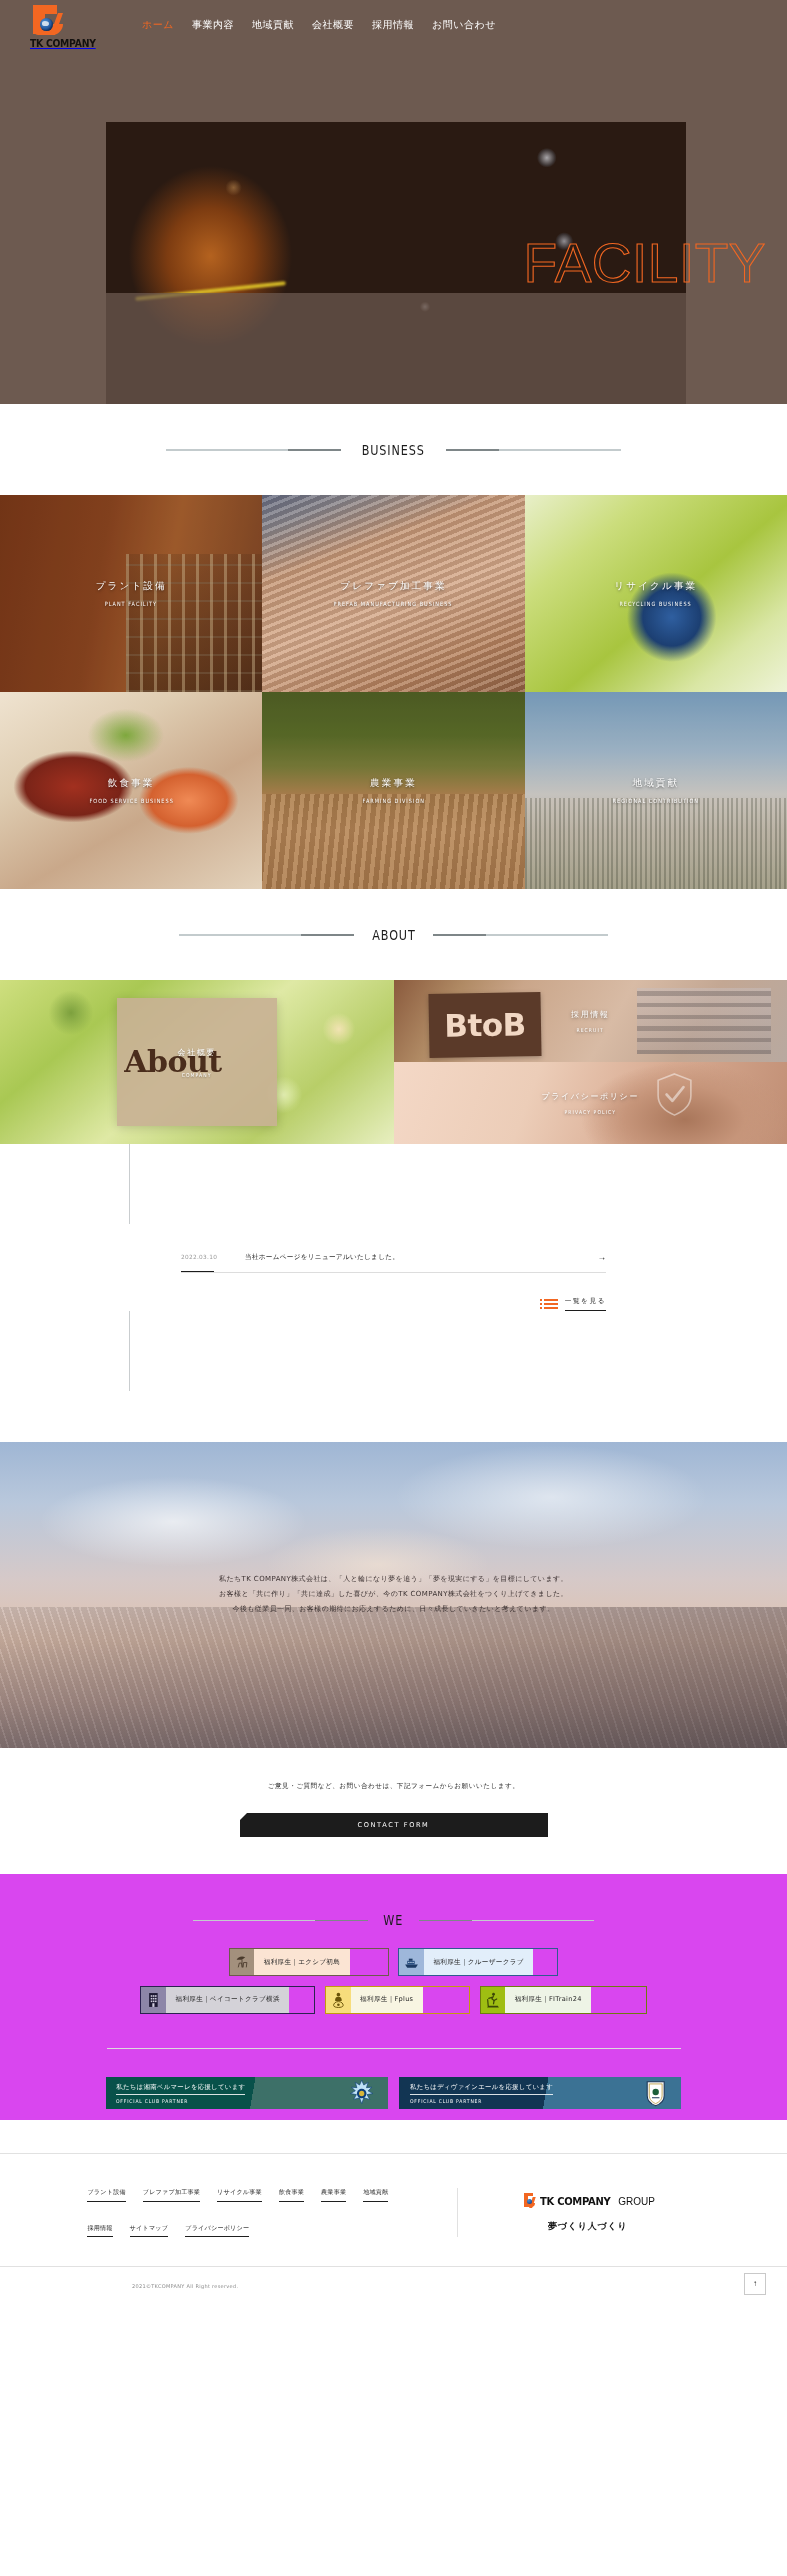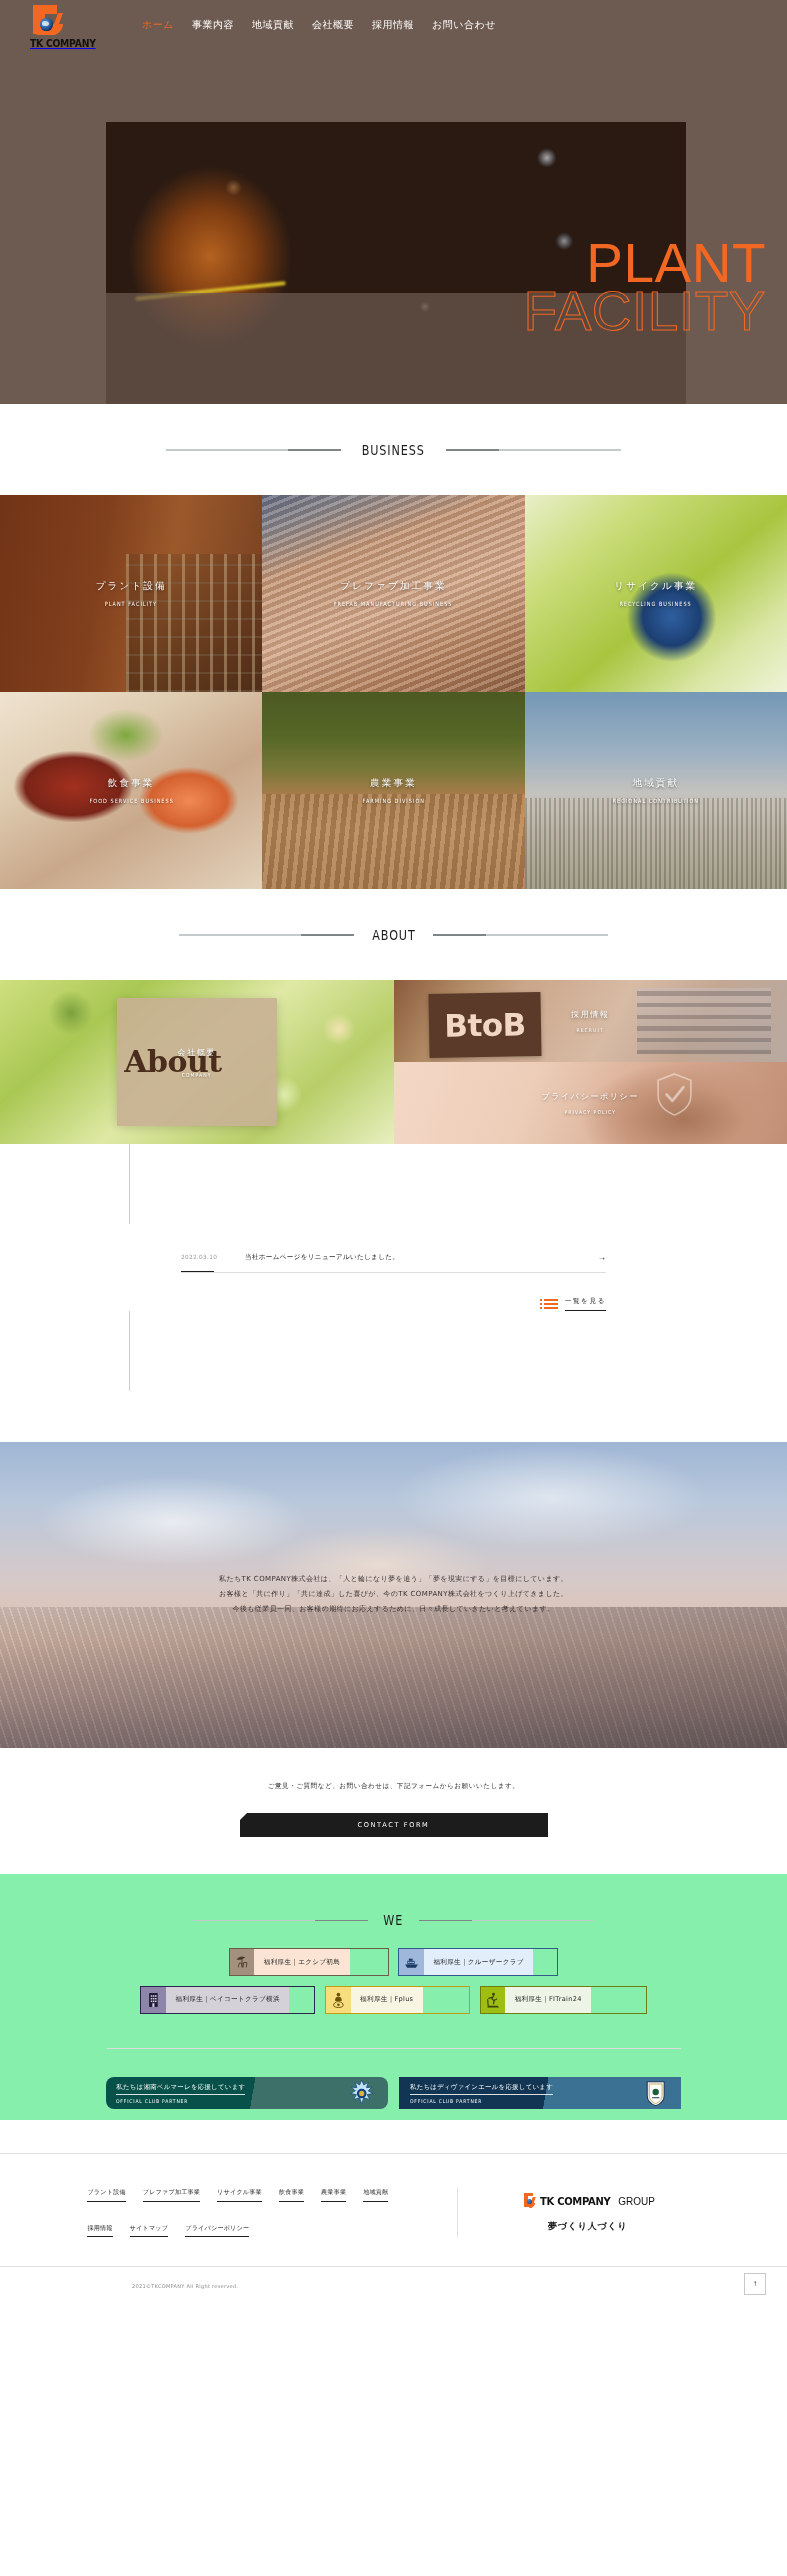--- a/index.html
+++ b/index.html
@@ -362,21 +362,21 @@
     background:#1c1c1c; color:#fff; text-decoration:none;
     font-size:6.6px; letter-spacing:1.6px; position:relative;
     font-family:"DejaVu Sans", sans-serif;
   }
   .contact-btn:before{
     content:""; position:absolute; left:0; top:0;
     border-left:7.4px solid #fff; border-bottom:7.4px solid transparent;
   }
 
   
-  .welfare-sec { padding-bottom:10.6px; background:#86efac; }
+  .welfare-sec { padding-bottom:10.6px; background:#d946ef; }
   .wf-row {
     display:flex; justify-content:center; gap:9.6px; margin-top:20px;
   }
   .wf-row.row2 { margin-top:9.6px; }
   .wf-card {
     display:flex; align-items:stretch; height:28px; text-decoration:none;
     border:1.1px solid #999; overflow:hidden;
   }
   .wf-card .wf-ico {
     width:24.5px; display:flex; align-items:center; justify-content:center;
@@ -402,21 +402,21 @@
   .wf-e .wf-ico { background:#9fbe12; }
   .wf-e .wf-txt { background:#eef4e6; }
 
   
   .partner-sep { width:574px; height:0.5px; background:#dcdcdc; margin:34px auto 0 auto; }
   .partner-row { display:flex; justify-content:center; gap:11.7px; margin-top:29px; }
   .partner {
     width:282px; height:32px; position:relative; overflow:hidden;
     display:flex; align-items:center; text-decoration:none;
   }
-  .p-green { background:linear-gradient(100deg, #08514a 0%, #08514a 52%, #3d7068 52%, #3d7068 100%);border-radius:8px; }
+  .p-green { background:linear-gradient(100deg, #08514a 0%, #08514a 52%, #3d7068 52%, #3d7068 100%); }
   .p-navy  { background:linear-gradient(100deg, #123553 0%, #123553 52%, #3b7294 52%, #3b7294 100%); }
   .partner .p-text { position:relative; z-index:3; padding-left:10.6px; }
   .partner .p-jp {
     display:block; color:#fff; font-size:6.4px; letter-spacing:0.3px;
     border-bottom:0.5px solid rgba(255,255,255,.85); padding-bottom:2.7px; margin-bottom:2.7px;
     width:fit-content; font-family:"DejaVu Sans", sans-serif;
   }
   .partner .p-en {
     display:block; color:#fff; font-size:5px; letter-spacing:0.9px;
     transform:scaleX(.9); transform-origin:left;
@@ -508,21 +508,20 @@
       <a href="#">会社概要</a>
       <a href="#">採用情報</a>
       <a href="#">お問い合わせ</a>
     </nav>
   </header>
 
   <section class="hero">
     <div class="hero-img"></div>
     <div class="hero-overlay-bar"></div>
     <div class="hero-title">
-      <span class="t1">PLANT</span>
       <span class="t2">FACILITY</span>
     </div>
   </section>
 
   <section>
     <div class="sec-head">
       <span class="line-l"></span>
       <h2>BUSINESS</h2>
       <span class="line-r"></span>
     </div>

